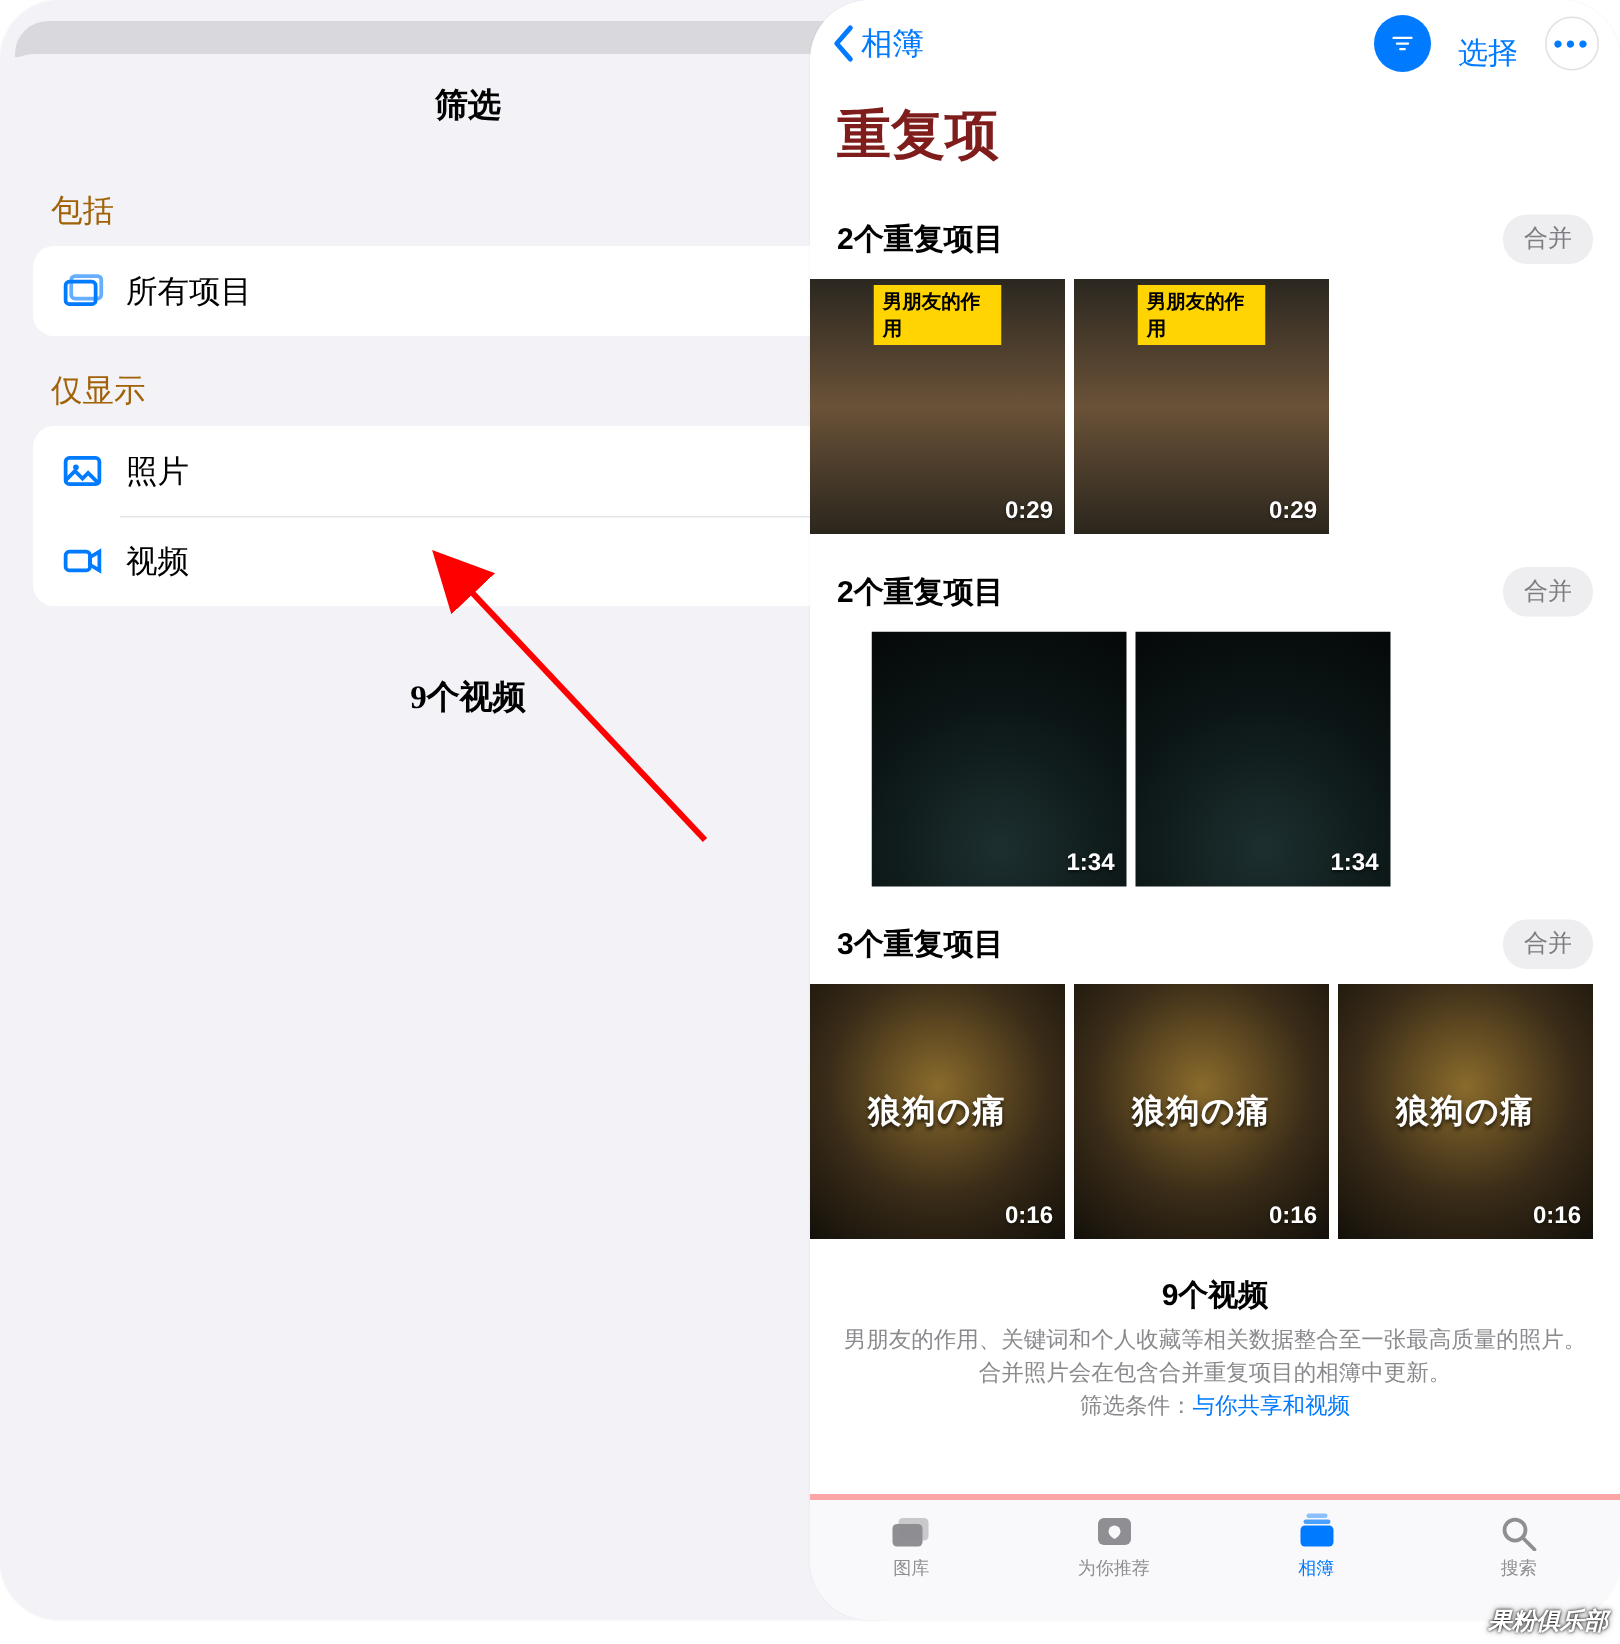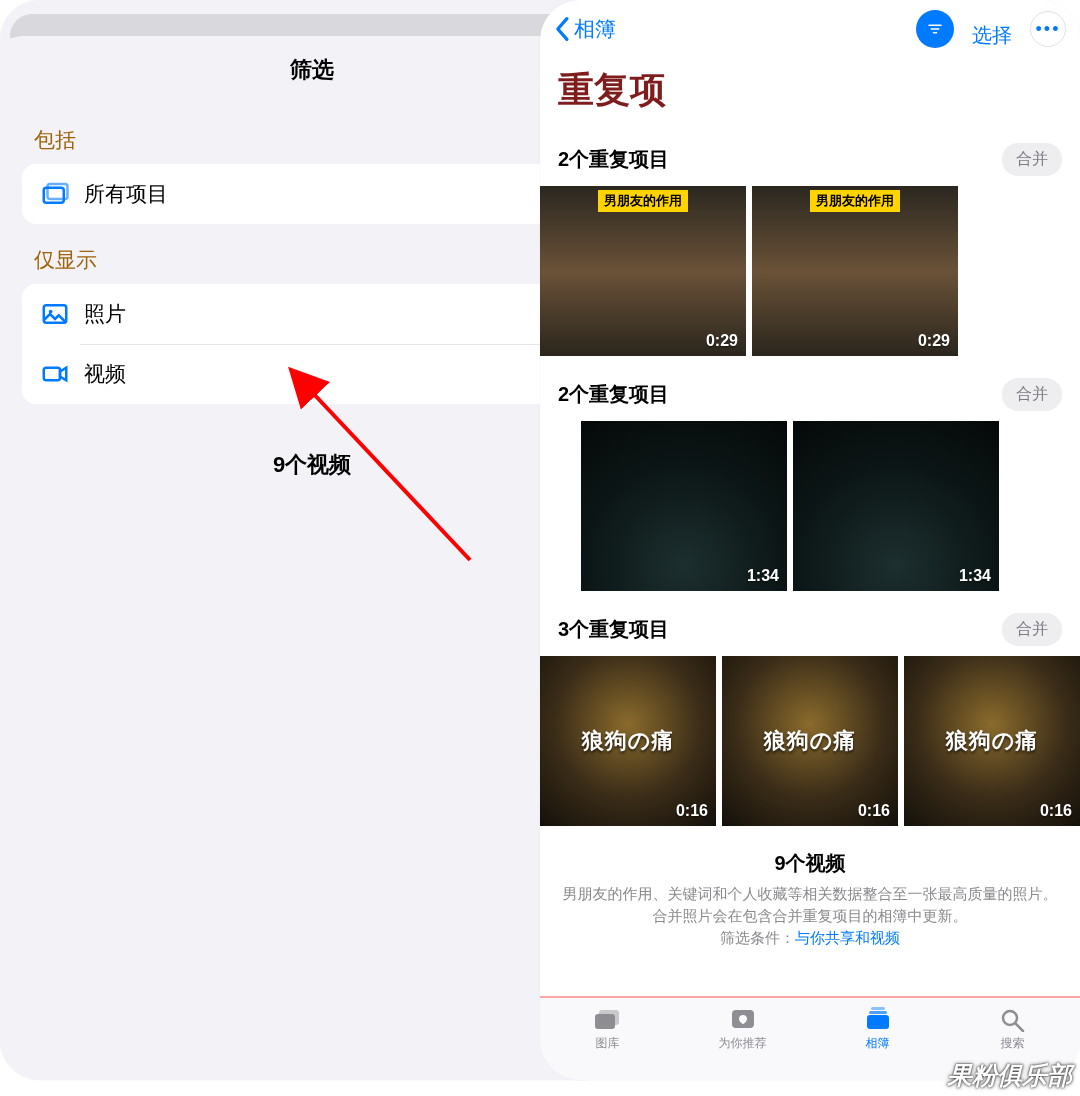--- a/index.html
+++ b/index.html
@@ -1,19 +1,19 @@
 <!DOCTYPE html>
 <html><head>
 <meta charset="utf-8">
 <style>
   * { box-sizing: border-box; margin: 0; padding: 0; }
   html, body { width: 1080px; height: 1096px; font-family: -apple-system, "Helvetica Neue", Arial, sans-serif; background:#fff; }
   .canvas { position: relative; width:1080px; height:1096px; background:#fff; }
   .panel { position:absolute; top:0; height:1080px; border-radius:40px; overflow:hidden; box-shadow: 0 0 0 1px rgba(0,0,0,0.02); }
-  .panel.left { left:0; width:624px; background:#f2f2f7; }
+  .panel.left { left:0; width:624px; background:#f2f2f7;font-family:Liberation Serif, serif; }
   .panel.right { left:540px; width:540px; background:#fff; }
 
   
   .sheet-stack { position:absolute; top:14px; left:10px; right:10px; height:24px; border-radius:22px 22px 0 0; background:#d8d8dd; }
   .sheet { position:absolute; top:36px; left:0; right:0; bottom:0; border-radius:22px 22px 0 0; background:#f2f2f7; }
   .sheet-header { position:relative; height:68px; display:flex; align-items:center; justify-content:center; font-size:22px; font-weight:600; color:#000; }
   .done-btn { position:absolute; right:22px; top:0; height:68px; display:flex; align-items:center; color:#007aff; font-size:22px; font-weight:600;justify-content:center; }
   .sect-label { padding: 22px 34px 10px; font-size:21px; color:#a16207; font-weight:400; }
   .card { margin: 0 22px; background:#fff; border-radius:14px; overflow:hidden; }
   .row { display:flex; align-items:center; height:60px; padding: 0 18px; font-size:21px; color:#000; position:relative; }
@@ -32,33 +32,33 @@
   .filter-chip { width:38px; height:38px; border-radius:19px; background:#007aff; display:flex; align-items:center; justify-content:center; }
   .filter-chip svg { width:18px; height:18px; color:#fff; }
   .select-btn { color:#007aff; font-size:20px; margin-left:8px;margin-top:12px; }
   .more-btn { width:36px; height:36px; border-radius:18px; border:1px solid #e0e0e5; display:flex; align-items:center; justify-content:center; margin-left:8px; color:#007aff; font-size:18px; letter-spacing:2px; }
   .r-title { padding: 8px 18px 18px; font-size:36px; font-weight:700; color:#7f1d1d; }
   .group { }
   .group-head { display:flex; align-items:center; padding: 10px 18px 10px; }
   .group-head .gh-label { font-size:20px; font-weight:700; color:#000; }
   .group-head .merge { margin-left:auto; background:#eeeef0; color:#7c7c82; font-size:16px; padding:6px 14px; border-radius:16px; }
   .thumbs { display:flex; gap:6px; padding:0 0 12px 0; overflow:hidden; }
-  .thumb { position:relative; width:206px; height:170px; background:#333; color:#fff; overflow:hidden; }
+  .thumb { position:relative; width:170px; height:170px; background:#333; color:#fff; overflow:hidden; }
   .thumb .dur { position:absolute; right:8px; bottom:6px; font-size:16px; font-weight:600; text-shadow:0 1px 2px rgba(0,0,0,0.6);text-align:center; }
   .thumb .overlay-text { position:absolute; left:0; right:0; top:50%; transform:translateY(-50%); text-align:center; font-size:22px; font-weight:700; color:#fff; text-shadow:0 2px 3px rgba(0,0,0,0.7); font-family: "Hiragino Mincho ProN", serif; letter-spacing:1px;}
   .thumb .banner { position:absolute; left:50%; transform:translateX(-50%); top:4px; background:#ffd400; color:#000; font-size:13px; font-weight:700; padding:2px 6px; }
   .footer-text { text-align:center; padding: 12px 22px 6px; }
   .footer-text .fc { font-size:20px; font-weight:700; color:#000; margin-bottom:6px; }
   .footer-text .desc { font-size:15px; color:#8a8a8e; line-height:1.45; }
   .footer-text .desc .link { color:#007aff; }
-  .tabbar { position:absolute; left:0; right:0; bottom:0; height:84px; background:#f9f9fb; border-top:2px solid #fca5a5; display:flex; justify-content:space-around; align-items:flex-start; padding-top:8px; }
+  .tabbar { position:absolute; left:0; right:0; bottom:0; height:84px; background:#f9f9fb; border-top:4px solid #fca5a5; display:flex; justify-content:space-around; align-items:flex-start; padding-top:8px; }
   .tab { display:flex; flex-direction:column; align-items:center; gap:3px; color:#8e8e93; font-size:12px; width:25%; }
   .tab.active { color:#007aff; }
   .tab svg { width:30px; height:26px; }
-  .watermark { position:absolute; right:8px; bottom:4px; font-size:25px; font-weight:800; color:#fff; text-shadow:0 0 4px rgba(0,0,0,0.5),0 0 2px #000; font-style:italic; }
+  .watermark { position:absolute; right:8px; bottom:4px; font-size:16px; font-weight:800; color:#fff; text-shadow:0 0 4px rgba(0,0,0,0.5),0 0 2px #000; font-style:italic; }
 
   
   .bg-market { background: linear-gradient(180deg,#2b2720 0%, #6a5238 50%, #2b261d 100%); }
   .bg-castle { background: radial-gradient(circle at 50% 85%, #1d2f2f 0%, #0c1616 55%, #050808 100%); }
   .bg-game   { background: radial-gradient(circle at 50% 40%, #8a6b2c 0%, #3a2c18 55%, #13100a 100%); }
 </style>
 </head>
 <body>
 
 <div class="canvas">

